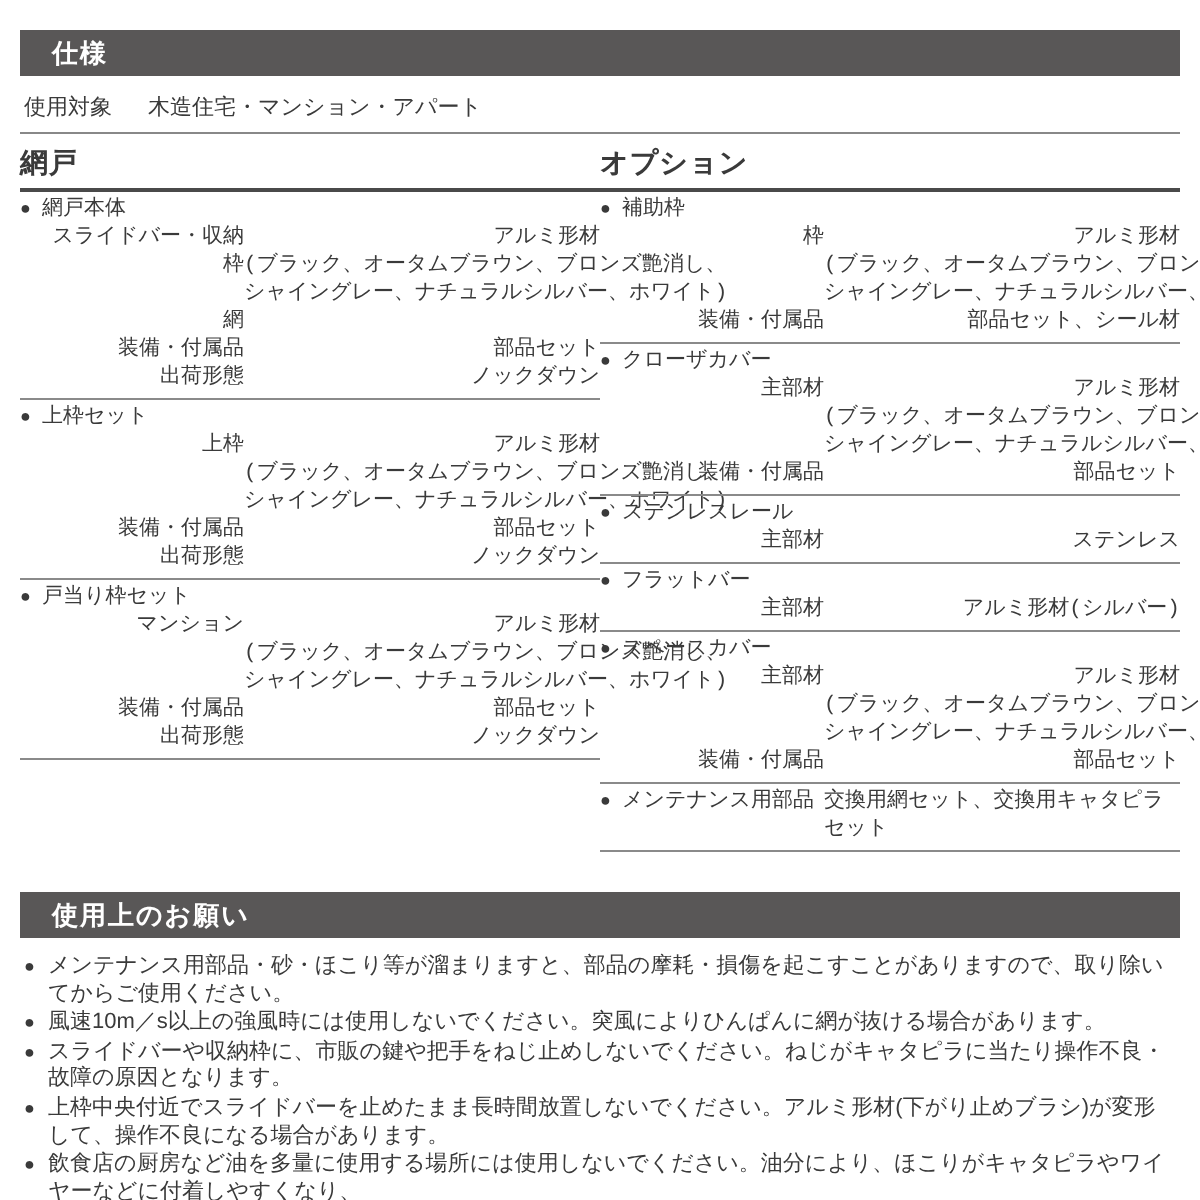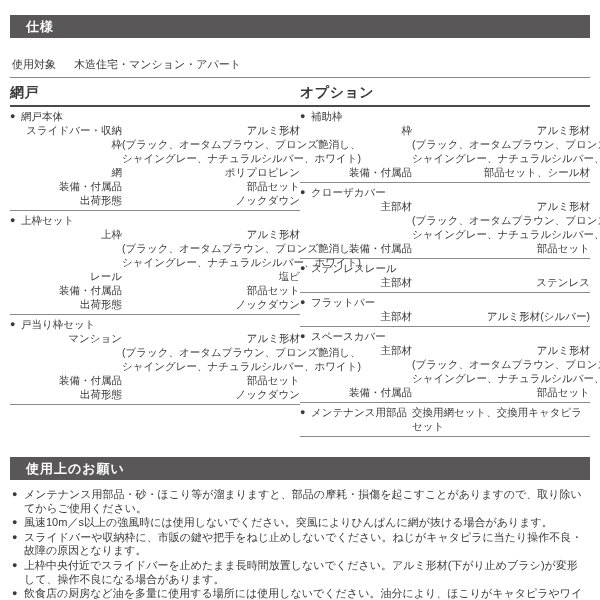--- a/index.html
+++ b/index.html
@@ -16,27 +16,27 @@
     background:#595757; color:#ffffff;
     font-size:13px; font-weight:bold;
     padding:4px 10px 4px 16px;
     line-height:15px;
     letter-spacing:1px;
   }
 
   .usage-row {
     display:flex; align-items:center;
     font-size:11px;
-    padding:19px 2px 5px 2px;
+    padding:8px 2px 5px 2px;
     border-bottom:1px solid #888;
   }
   .usage-row .u-label { font-weight:normal; }
   .usage-row .u-value { margin-left:18px; }
 
-  .cols { display:flex; margin-top:2px; }
+  .cols { display:flex; margin-top:2px;font-family:Liberation Mono, monospace; }
   .col { flex:1; min-width:0; }
 
   .col-title {
     font-size:14px; font-weight:bold;
     padding:4px 0 3px 0;
     border-bottom:2px solid #4a4a4a;
     letter-spacing:0.5px;
   }
 
   .section { border-bottom:1px solid #8a8a8a; padding:2px 0 3px 0; }
@@ -97,23 +97,20 @@
         <div class="row">
           <div class="row-label">スライドバー・収納枠</div>
           <div class="row-value">
             <div>アルミ形材</div>
             <div>(ブラック、オータムブラウン、ブロンズ艶消し、</div>
             <div>シャイングレー、ナチュラルシルバー、ホワイト)</div>
           </div>
         </div>
         <div class="row">
           <div class="row-label">網</div>
-          <div class="row-value">
-            <div>ポリプロピレン</div>
-          </div>
         </div>
         <div class="row">
           <div class="row-label">装備・付属品</div>
           <div class="row-value">
             <div>部品セット</div>
           </div>
         </div>
         <div class="row">
           <div class="row-label">出荷形態</div>
           <div class="row-value">
@@ -126,26 +123,20 @@
         <div class="sec-title">
           <span class="bullet">●</span>
           <span class="sec-name">上枠セット</span>
         </div>
         <div class="row">
           <div class="row-label">上枠</div>
           <div class="row-value">
             <div>アルミ形材</div>
             <div>(ブラック、オータムブラウン、ブロンズ艶消し、</div>
             <div>シャイングレー、ナチュラルシルバー、ホワイト)</div>
-          </div>
-        </div>
-        <div class="row">
-          <div class="row-label">レール</div>
-          <div class="row-value">
-            <div>塩ビ</div>
           </div>
         </div>
         <div class="row">
           <div class="row-label">装備・付属品</div>
           <div class="row-value">
             <div>部品セット</div>
           </div>
         </div>
         <div class="row">
           <div class="row-label">出荷形態</div>

